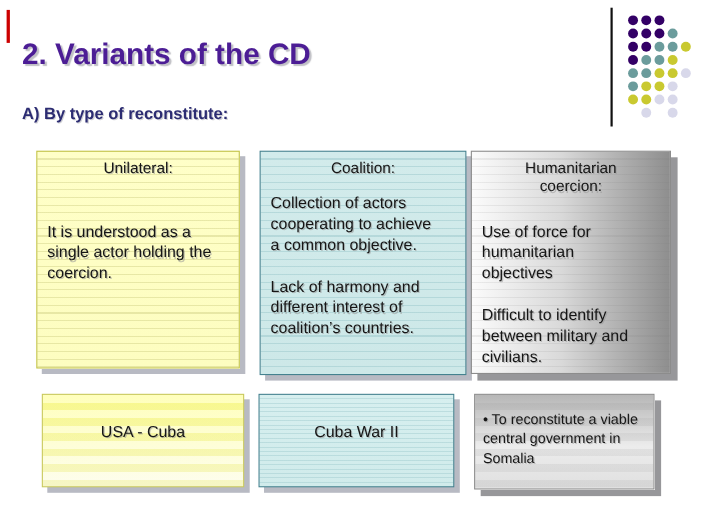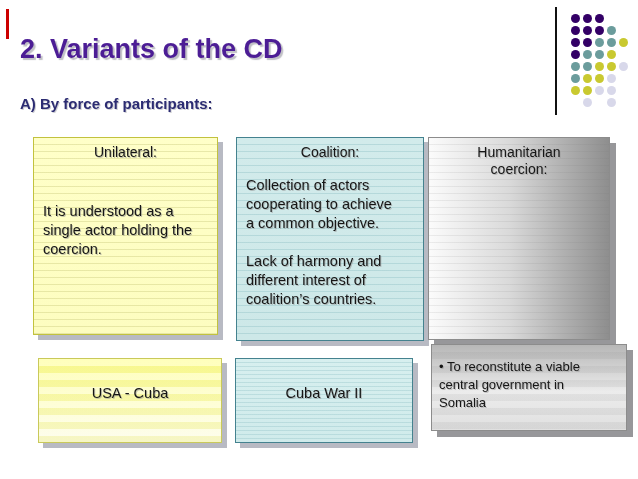--- a/index.html
+++ b/index.html
@@ -89,37 +89,37 @@
       linear-gradient(180deg,#ffff85 0%,#fcfce0 100%);
   }
   #example-blue{
     left:235px;top:358px;width:178px;
     border-color:#44828f;
     background:
       repeating-linear-gradient(180deg, rgba(150,195,200,0.0) 0px, rgba(150,195,200,0.0) 3px, rgba(140,190,195,0.35) 3px, rgba(140,190,195,0.35) 4px),
       linear-gradient(180deg,#d7efef,#d0ebeb);
   }
   #example-gray{
-    left:431px;top:344px;width:196px;height:87px;
+    left:431px;top:358px;width:164px;height:87px;
     border-color:#8c8c8c;
     box-shadow:6px 6px 0 rgba(95,95,100,0.65);
     background:
       repeating-linear-gradient(180deg, rgba(255,255,255,0.0) 0px, rgba(255,255,255,0.0) 7px, rgba(120,120,120,0.10) 7px, rgba(120,120,120,0.10) 14px),
       linear-gradient(180deg,#b7b7b7 0%,#ececec 55%,#e0e0e0 100%);
   }
   #example-gray .bullet-text{
     display:block;margin:13px 2px 0 7px;font-size:13px;line-height:18px;white-space:pre;
   }
 </style>
 </head>
 <body>
 
 <div class="abs" id="red-accent"></div>
 <div class="abs" id="slide-title">2. Variants of the CD</div>
-<div class="abs" id="slide-subtitle">A) By force of participants:</div>
+<div class="abs" id="slide-subtitle">A) By type of reconstitute:</div>
 
 <div class="abs" id="dots-line"></div>
 <div class="abs" id="dots-grid">
     <div class="dot" style="left: 0px; top: 0px; background: rgb(51, 0, 102);"></div>
     <div class="dot" style="left: 12px; top: 0px; background: rgb(51, 0, 102);"></div>
     <div class="dot" style="left: 24px; top: 0px; background: rgb(51, 0, 102);"></div>
     <div class="dot" style="left: 0px; top: 12px; background: rgb(51, 0, 102);"></div>
     <div class="dot" style="left: 12px; top: 12px; background: rgb(51, 0, 102);"></div>
     <div class="dot" style="left: 24px; top: 12px; background: rgb(51, 0, 102);"></div>
     <div class="dot" style="left: 36px; top: 12px; background: rgb(107, 156, 156);"></div>
@@ -163,20 +163,27 @@
 a common objective.
 
 Lack of harmony and
 different interest of
 coalition’s countries.</div>
 </div>
 
 <div class="note gray-big">
   <div class="note-title">Humanitarian
 coercion:</div>
+  <div class="note-body" id="col3-body">Use of force for
+humanitarian
+objectives
+
+Difficult to identify
+between military and
+civilians.</div>
 </div>
 
 <div class="example" id="example-yellow">
   <span class="centered">USA - Cuba</span>
 </div>
 <div class="example" id="example-blue">
   <span class="centered">Cuba War II</span>
 </div>
 <div class="example" id="example-gray">
   <span class="bullet-text">• To reconstitute a viable

